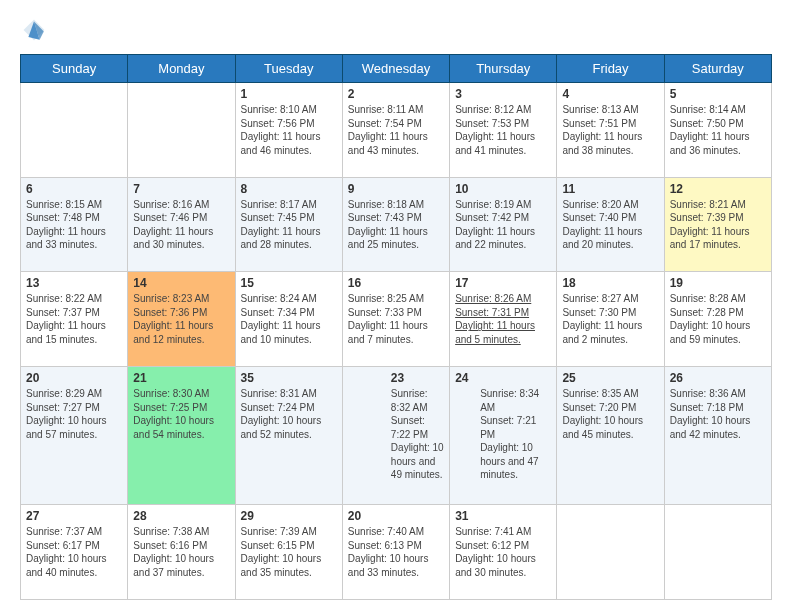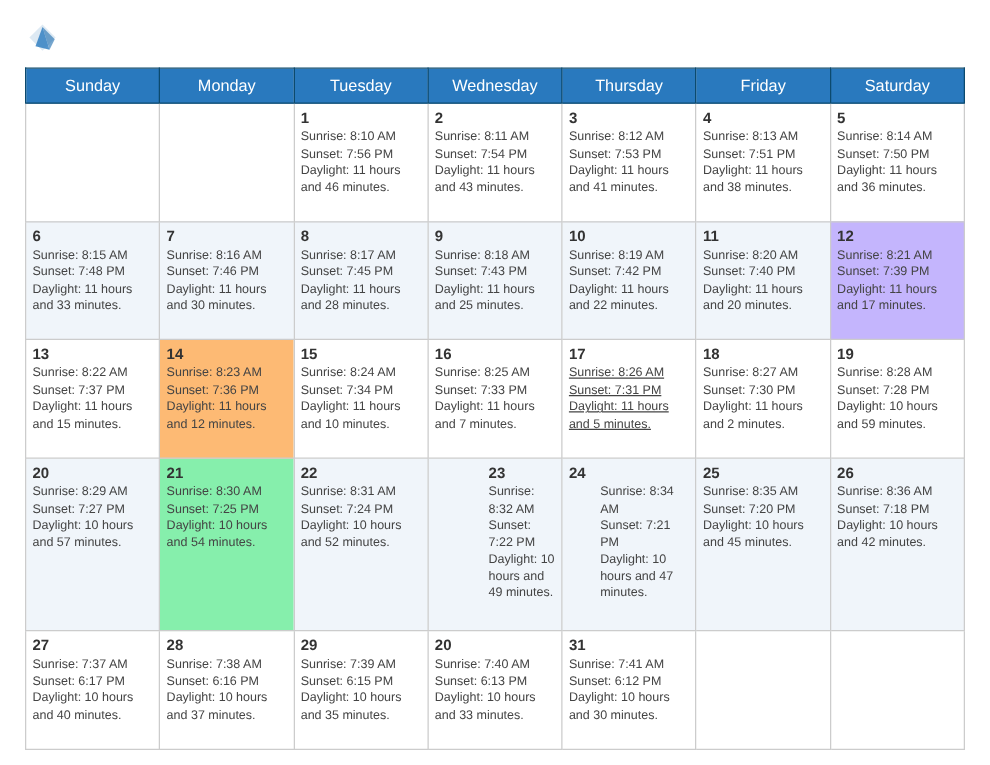--- a/index.html
+++ b/index.html
@@ -195,21 +195,21 @@
             <div class="cell-content" style="white-space: pre-line;">Sunrise: 8:19 AM
 Sunset: 7:42 PM
 Daylight: 11 hours and 22 minutes.</div>
           </td>
           <td style="background-color: rgb(240, 245, 250);">
             <div class="day-num">11</div>
             <div class="cell-content" style="white-space: pre-line;">Sunrise: 8:20 AM
 Sunset: 7:40 PM
 Daylight: 11 hours and 20 minutes.</div>
           </td>
-          <td style="background-color: #c4b5fd;">
+          <td style="background-color: #fef9c3;">
             <div class="day-num">12</div>
             <div class="cell-content" style="white-space: pre-line;">Sunrise: 8:21 AM
 Sunset: 7:39 PM
 Daylight: 11 hours and 17 minutes.</div>
           </td>
         </tr>
         <tr>
           <td style="background-color: rgb(255, 255, 255);">
             <div class="day-num">13</div>
             <div class="cell-content" style="white-space: pre-line;">Sunrise: 8:22 AM
@@ -260,21 +260,21 @@
 Sunset: 7:27 PM
 Daylight: 10 hours and 57 minutes.</div>
           </td>
           <td style="background-color: #86efac;">
             <div class="day-num">21</div>
             <div class="cell-content" style="white-space: pre-line;">Sunrise: 8:30 AM
 Sunset: 7:25 PM
 Daylight: 10 hours and 54 minutes.</div>
           </td>
           <td style="background-color: rgb(240, 245, 250);">
-            <div class="day-num">22</div>
+            <div class="day-num">35</div>
             <div class="cell-content" style="white-space: pre-line;">Sunrise: 8:31 AM
 Sunset: 7:24 PM
 Daylight: 10 hours and 52 minutes.</div>
           </td>
           <td style="background-color: rgb(240, 245, 250); padding-left: 48px;">
             <div class="day-num">23</div>
             <div class="cell-content" style="white-space: pre-line;">Sunrise: 8:32 AM
 Sunset: 7:22 PM
 Daylight: 10 hours and 49 minutes.</div>
           </td>

